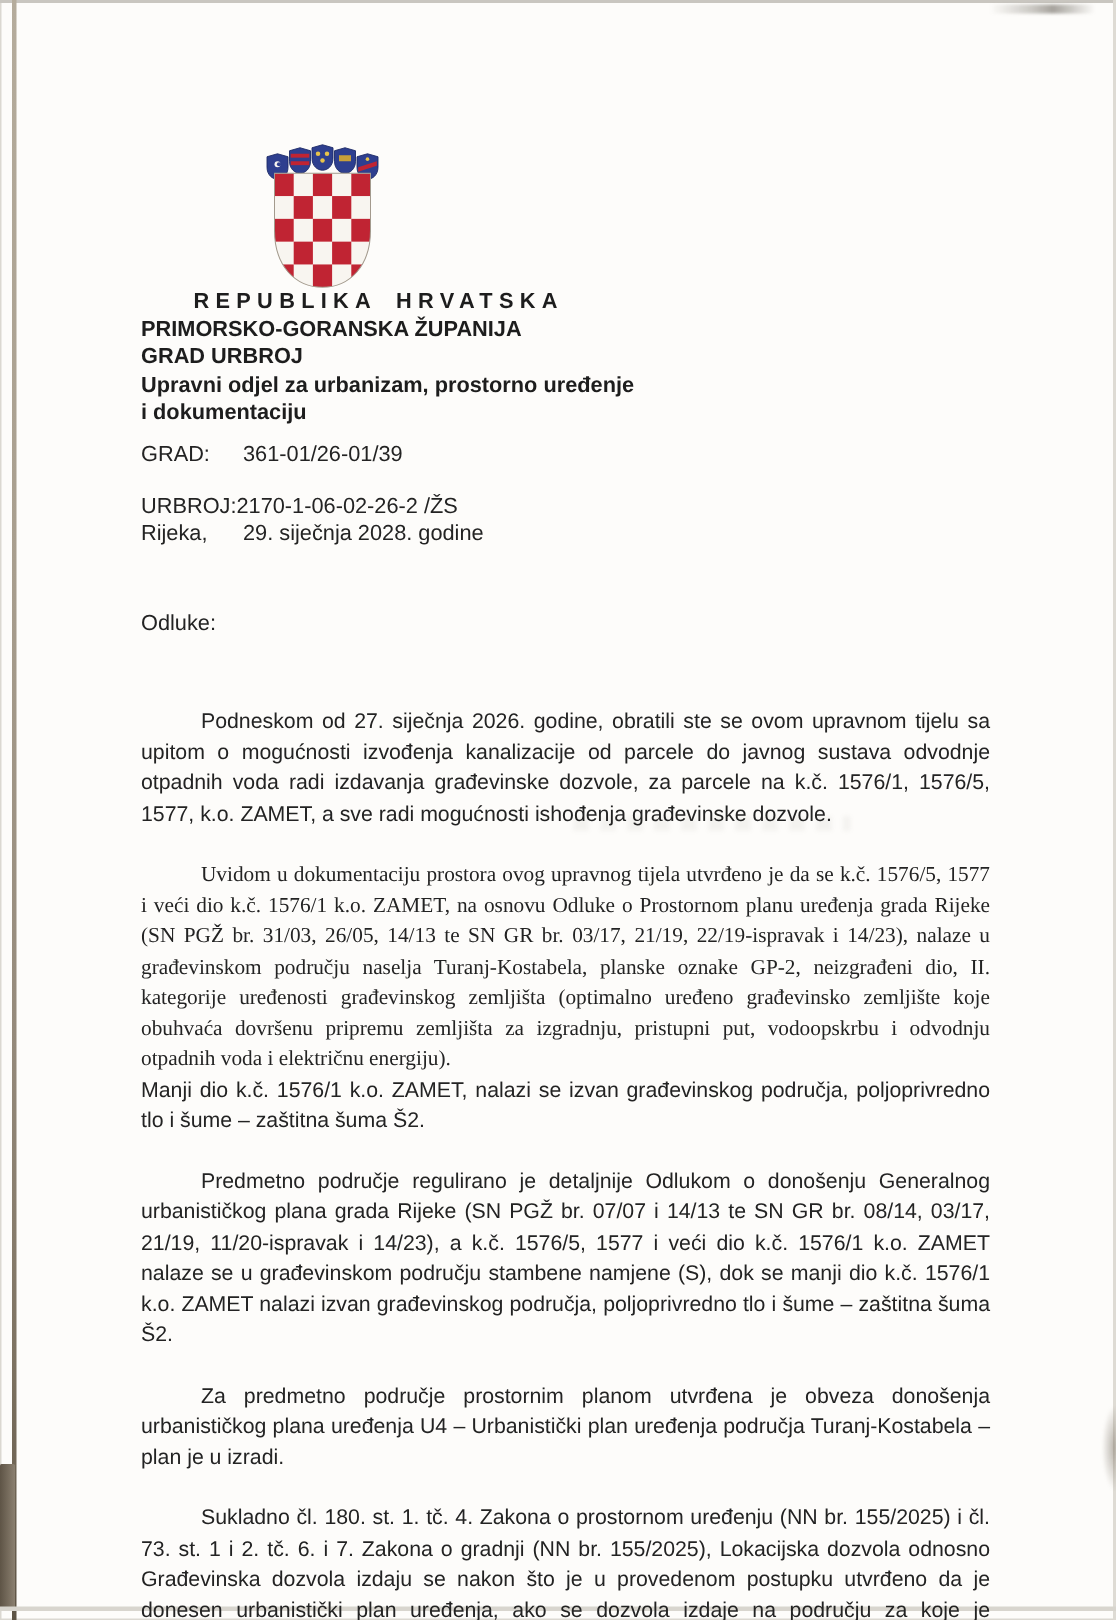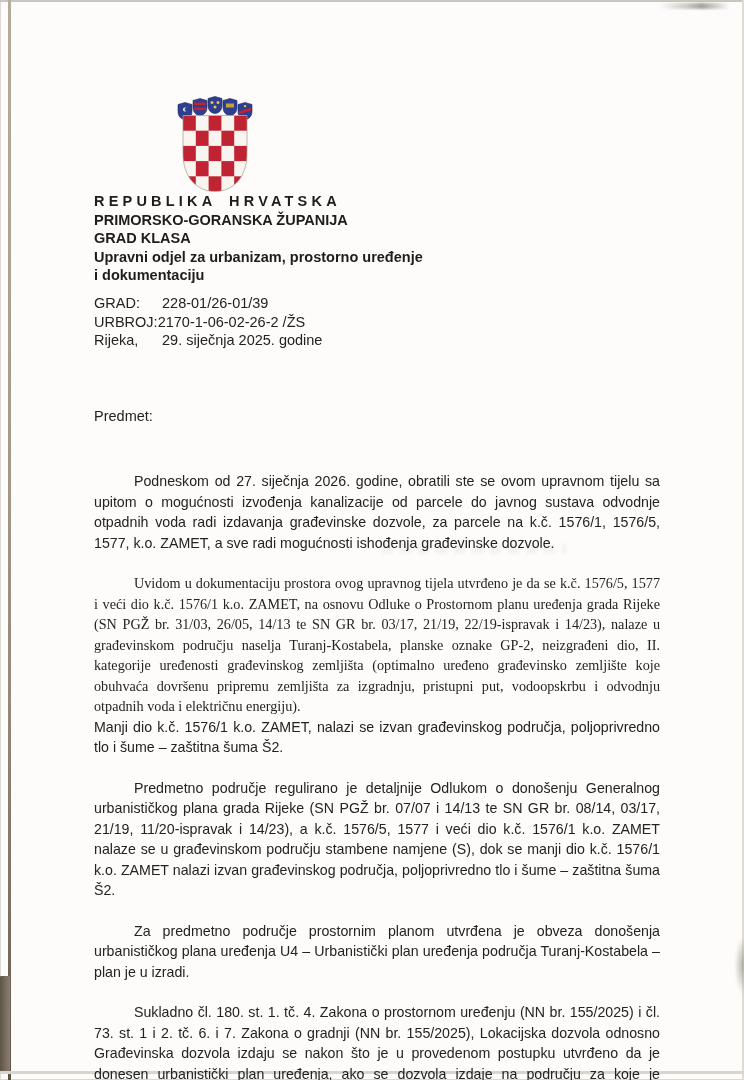--- a/index.html
+++ b/index.html
@@ -30,26 +30,26 @@
   .watermark-ghost{position:absolute;left:382px;top:544px;width:185px;height:10px;opacity:.5;
     background:repeating-linear-gradient(90deg,rgba(125,120,110,.14) 0 11px,transparent 11px 18px);
     filter:blur(1.5px);}
 
   
   .coa{position:absolute;left:177px;top:95px;width:76px;height:97px;}
 
   
   .letterhead{position:absolute;left:94px;top:192px;font-weight:bold;color:#1d1d1d;
     font-size:14.5px;line-height:18.6px;white-space:nowrap;}
-  .lh-country{letter-spacing:4.2px;word-spacing:5px;}
+  .lh-country{letter-spacing:4.2px;word-spacing:5px;margin-left:35px;}
 
   
   .ref-block{position:absolute;left:94px;top:294px;font-size:14.5px;line-height:18.6px;white-space:nowrap;}
   .ref-label{display:inline-block;min-width:68px;}
-  .ref-label.nogap{min-width:0;}
+  .ref-label.nogap{min-width:0;margin-top:16px;}
 
   
   .subject{position:absolute;left:94px;top:406px;width:566px;display:flex;align-items:flex-start;}
   .subject-label{flex:0 0 70px;font-size:14.5px;line-height:20.5px;}
   .subject-text{flex:1;font-weight:bold;font-size:14.5px;line-height:20.5px;text-align:justify;}
 
   
   .body-text{position:absolute;left:94px;top:471px;width:566px;font-size:14.2px;line-height:20.5px;}
   .para{margin:0 0 20px;text-align:justify;text-indent:40px;}
   .para.tight{margin-bottom:0;font-family:Liberation Serif, serif;}
@@ -121,39 +121,39 @@
         <rect x="31.6" y="80.8" width="12.8" height="15.2"></rect>
         <rect x="57.2" y="80.8" width="12.8" height="15.2"></rect>
       </g>
       <path d="M6 20 H70 V58 C70 82 56 96 38 96 C20 96 6 82 6 58 Z" fill="none" stroke="#a39a8d" stroke-width="0.7"></path>
     </g>
   </svg>
 
   <div class="letterhead">
     <div class="lh-country">REPUBLIKA HRVATSKA</div>
     <div class="lh-county">PRIMORSKO-GORANSKA ŽUPANIJA</div>
-    <div class="lh-city">GRAD KLASA</div>
+    <div class="lh-city">GRAD URBROJ</div>
     <div class="lh-dept1">Upravni odjel za urbanizam, prostorno uređenje</div>
     <div class="lh-dept2">i dokumentaciju</div>
   </div>
 
   <div class="ref-block">
     <div class="ref-line">
-      <span class="ref-label">GRAD:</span><span class="ref-value">228-01/26-01/39</span>
+      <span class="ref-label">GRAD:</span><span class="ref-value">361-01/26-01/39</span>
     </div>
     <div class="ref-line">
       <span class="ref-label nogap">URBROJ:</span><span class="ref-value">2170-1-06-02-26-2 /ŽS</span>
     </div>
     <div class="ref-line">
-      <span class="ref-label">Rijeka,</span><span class="ref-value">29. siječnja 2025. godine</span>
+      <span class="ref-label">Rijeka,</span><span class="ref-value">29. siječnja 2028. godine</span>
     </div>
   </div>
 
   <div class="subject">
-    <span class="subject-label">Predmet:</span>
+    <span class="subject-label">Odluke:</span>
   </div>
 
   <div class="body-text">
     <p class="para">Podneskom od 27. siječnja 2026. godine, obratili ste se ovom upravnom tijelu sa upitom o mogućnosti izvođenja kanalizacije od parcele do javnog sustava odvodnje otpadnih voda radi izdavanja građevinske dozvole, za parcele na k.č. 1576/1, 1576/5, 1577, k.o. ZAMET, a sve radi mogućnosti ishođenja građevinske dozvole.</p>
     <p class="para tight">Uvidom u dokumentaciju prostora ovog upravnog tijela utvrđeno je da se k.č. 1576/5, 1577 i veći dio k.č. 1576/1 k.o. ZAMET, na osnovu Odluke o Prostornom planu uređenja grada Rijeke (SN PGŽ br. 31/03, 26/05, 14/13 te SN GR br. 03/17, 21/19, 22/19-ispravak i 14/23), nalaze u građevinskom području naselja Turanj-Kostabela, planske oznake GP-2, neizgrađeni dio, II. kategorije uređenosti građevinskog zemljišta (optimalno uređeno građevinsko zemljište koje obuhvaća dovršenu pripremu zemljišta za izgradnju, pristupni put, vodoopskrbu i odvodnju otpadnih voda i električnu energiju).</p>
     <p class="para flush">Manji dio k.č. 1576/1 k.o. ZAMET, nalazi se izvan građevinskog područja, poljoprivredno tlo i šume – zaštitna šuma Š2.</p>
     <p class="para">Predmetno područje regulirano je detaljnije Odlukom o donošenju Generalnog urbanističkog plana grada Rijeke (SN PGŽ br. 07/07 i 14/13 te SN GR br. 08/14, 03/17, 21/19, 11/20-ispravak i 14/23), a k.č. 1576/5, 1577 i veći dio k.č. 1576/1 k.o. ZAMET nalaze se u građevinskom području stambene namjene (S), dok se manji dio k.č. 1576/1 k.o. ZAMET nalazi izvan građevinskog područja, poljoprivredno tlo i šume – zaštitna šuma Š2.</p>
     <p class="para">Za predmetno područje prostornim planom utvrđena je obveza donošenja urbanističkog plana uređenja U4 – Urbanistički plan uređenja područja Turanj-Kostabela – plan je u izradi.</p>
     <p class="para">Sukladno čl. 180. st. 1. tč. 4. Zakona o prostornom uređenju (NN br. 155/2025) i čl. 73. st. 1 i 2. tč. 6. i 7. Zakona o gradnji (NN br. 155/2025), Lokacijska dozvola odnosno Građevinska dozvola izdaju se nakon što je u provedenom postupku utvrđeno da je donesen urbanistički plan uređenja, ako se dozvola izdaje na području za koje je Zakonima propisana obveza njegova donošenja.</p>
   </div>

